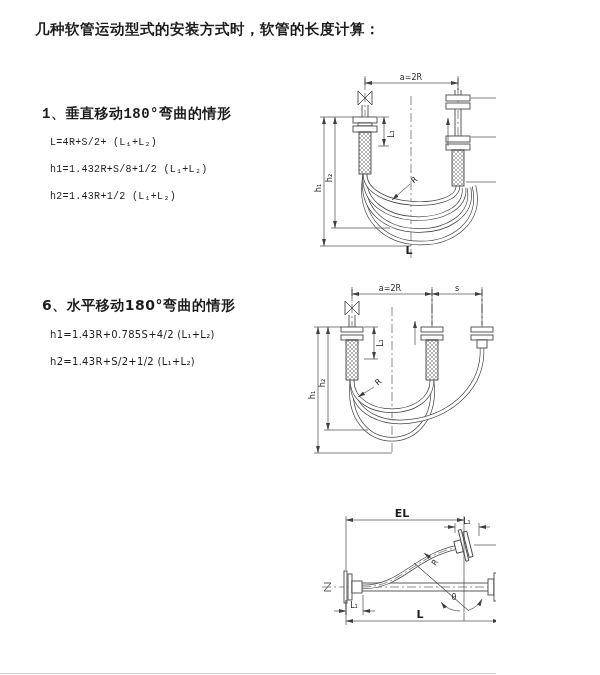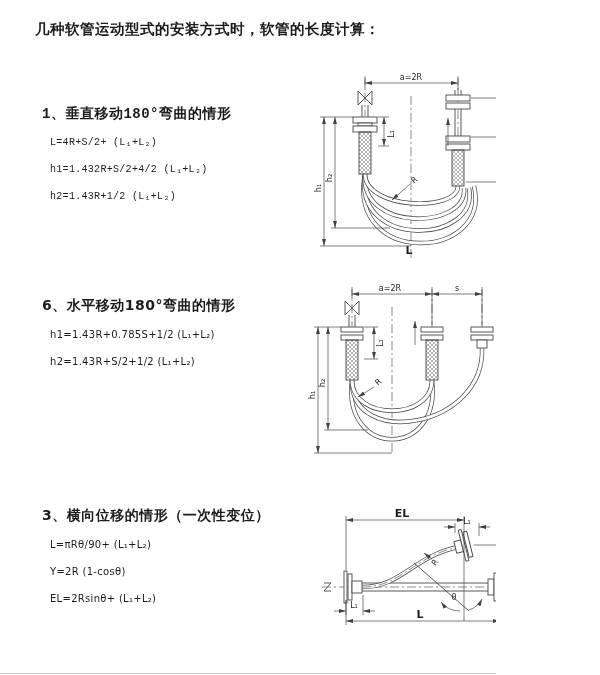--- a/index.html
+++ b/index.html
@@ -40,36 +40,30 @@
         <path d="M0,4 L4,0 M0,0 L4,4 M-1,1 L1,-1 M3,5 L5,3 M-1,3 L1,5 M3,-1 L5,1" stroke="#787878" stroke-width="0.55"></path>
       </pattern>
     </defs>
   </svg>
 
   <div class="title">几种软管运动型式的安装方式时，软管的长度计算：</div>
 
   <div class="section sec-1">
     <div class="sec-heading">1、垂直移动180°弯曲的情形</div>
     <div class="formula">L=4R+S/2+ (L₁+L₂)</div>
-    <div class="formula">h1=1.432R+S/2+4/2 (L₁+L₂)</div>
+    <div class="formula">h1=1.432R+S/8+1/2 (L₁+L₂)</div>
     <div class="formula">h2=1.43R+1/2 (L₁+L₂)</div>
   </div>
 
   <div class="section sec-2">
     <div class="sec-heading">6、水平移动180°弯曲的情形</div>
-    <div class="formula">h1=1.43R+0.785S+1/2 (L₁+L₂)</div>
+    <div class="formula">h1=1.43R+0.785S+4/2 (L₁+L₂)</div>
     <div class="formula">h2=1.43R+S/2+1/2 (L₁+L₂)</div>
   </div>
 
-  <div class="section sec-3">
-    <div class="sec-heading">3、横向位移的情形（一次性变位）</div>
-    <div class="formula">L=πRθ/90+ (L₁+L₂)</div>
-    <div class="formula">Y=2R (1-cosθ)</div>
-    <div class="formula">EL=2Rsinθ+ (L₁+L₂)</div>
-  </div>
 
   <div class="diagram d1">
   <svg width="285" height="197" viewBox="0 0 285 197">
 
     <g>
       <path class="cl" d="M 57,6 V 46"></path>
       <path class="cl" d="M 150,6 V 80"></path>
       <path class="cl" d="M 103,26 V 190"></path>
     </g>
 

